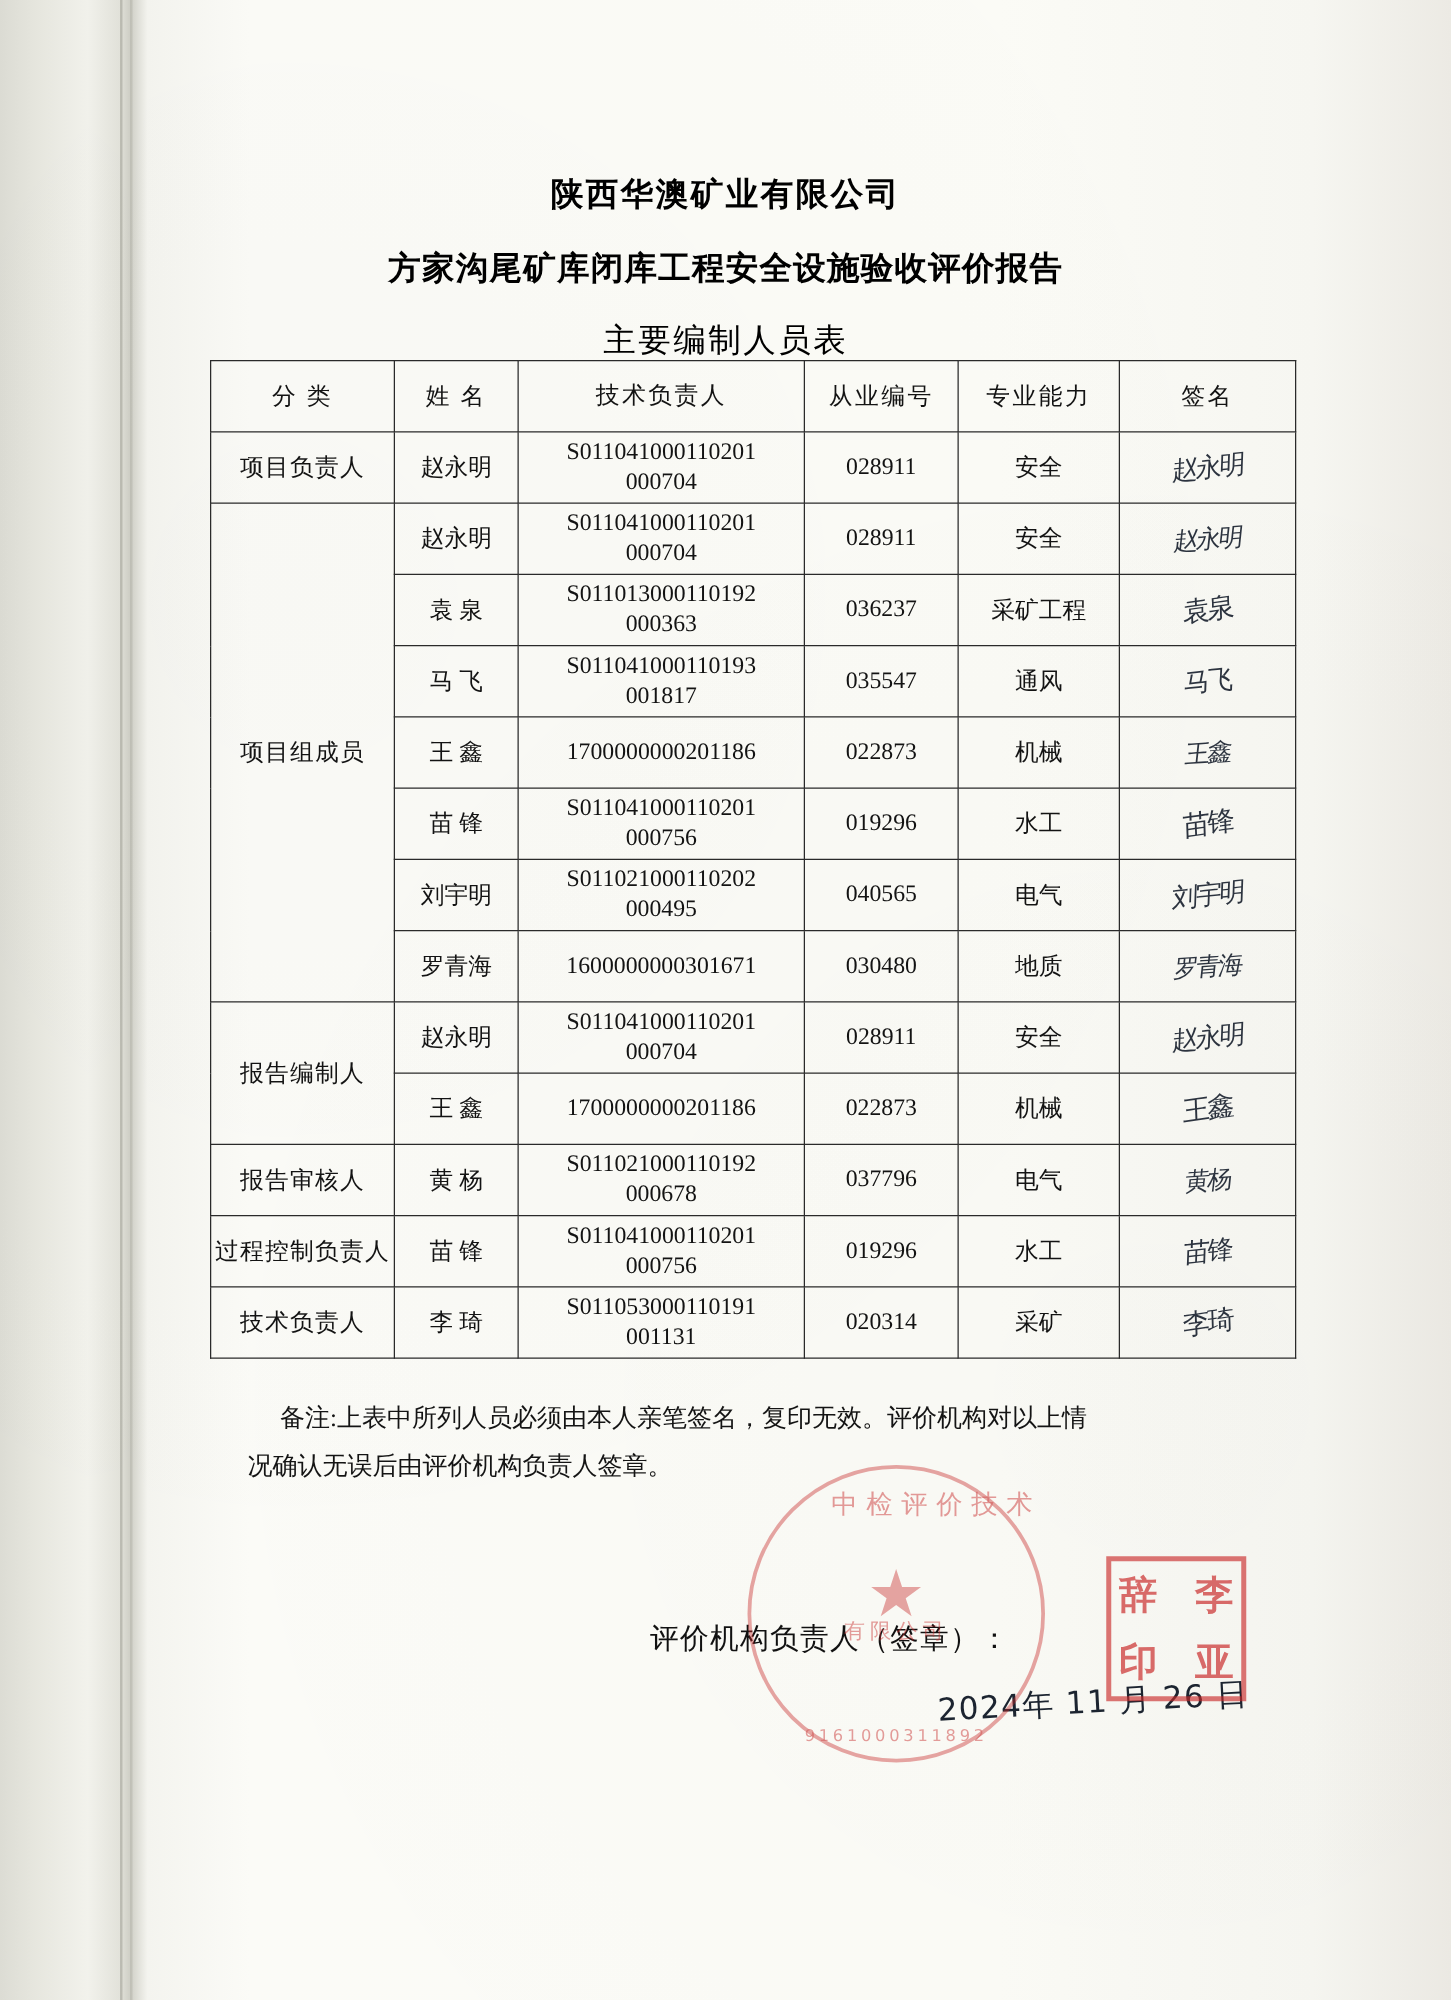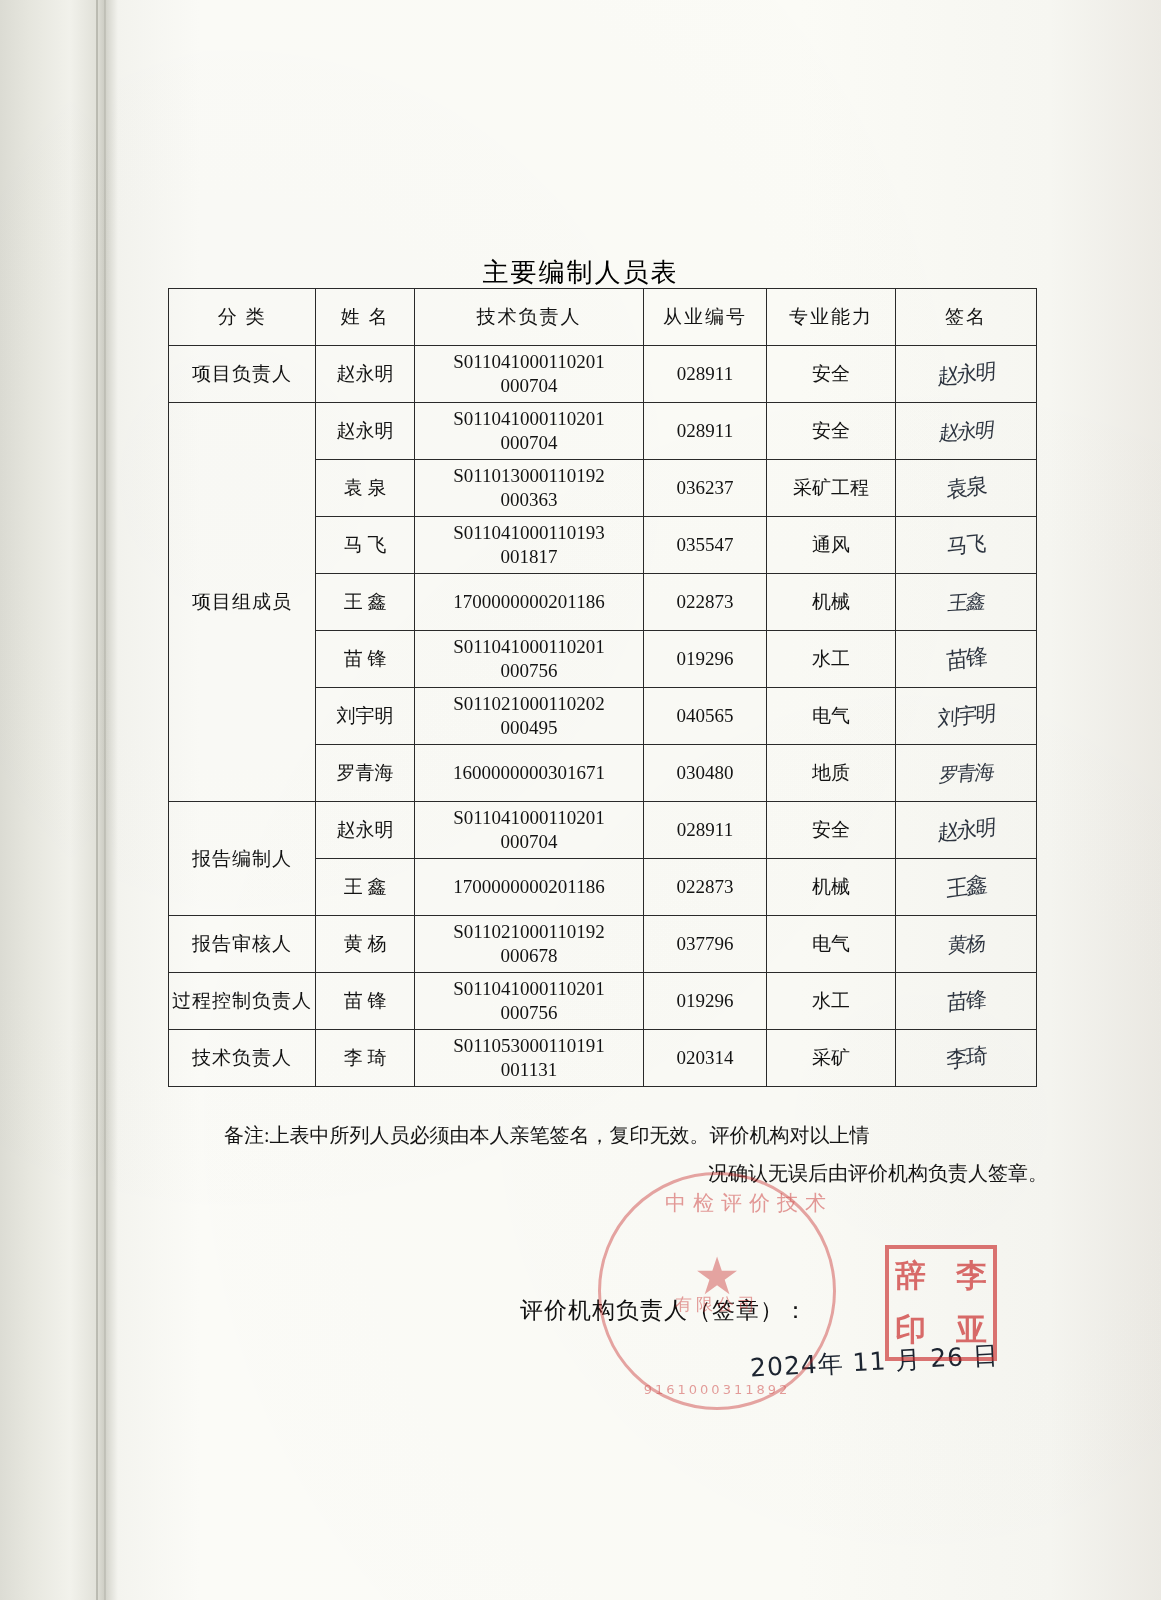--- a/index.html
+++ b/index.html
@@ -69,21 +69,21 @@
     opacity:.92;
   }
   .sig.s2{transform:rotate(-4deg) skewX(-10deg);font-size:20px;}
   .sig.s3{transform:rotate(-8deg) skewX(-6deg);font-size:22px;}
 
   .note{
     position:absolute;left:168px;top:1106px;width:880px;
     font-size:20px;line-height:1.9;color:#141414;
   }
   .note .l1{display:block;text-indent:56px;margin-top:10px;}
-  .note .l2{display:block;text-indent:30px;text-align:right;}
+  .note .l2{display:block;text-indent:30px;}
 
   .foot{
     position:absolute;left:520px;font-size:23px;color:#111;letter-spacing:1px;
   }
   .f1{top:1240px;}
   .f2{top:1295px;}
 
   .datestamp{
     position:absolute;left:750px;top:1345px;
     font-family:"DejaVu Sans", sans-serif;
@@ -138,20 +138,22 @@
 </head>
 <body>
 
 <div id="page"></div>
 <div id="grain"></div>
 <div class="fold" style="left:96px;"></div>
 <div class="fold" style="left:104px;opacity:.5;"></div>
 
 <div class="content">
 
+  <div class="title-block t1">陕西华澳矿业有限公司</div>
+  <div class="title-block t2">方家沟尾矿库闭库工程安全设施验收评价报告</div>
   <div class="title-block t3">主要编制人员表</div>
 
   <table class="main">
     <tbody>
       <tr class="hdr">
         <td class="cat">分 类</td>
         <td class="name">姓 名</td>
         <td class="cert">技术负责人</td>
         <td class="empno">从业编号</td>
         <td class="skill">专业能力</td>

